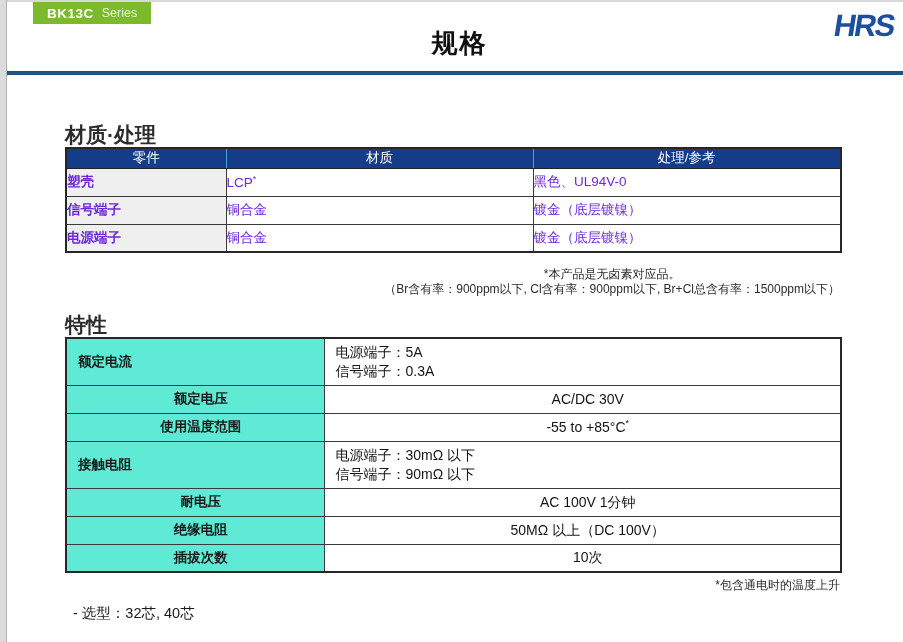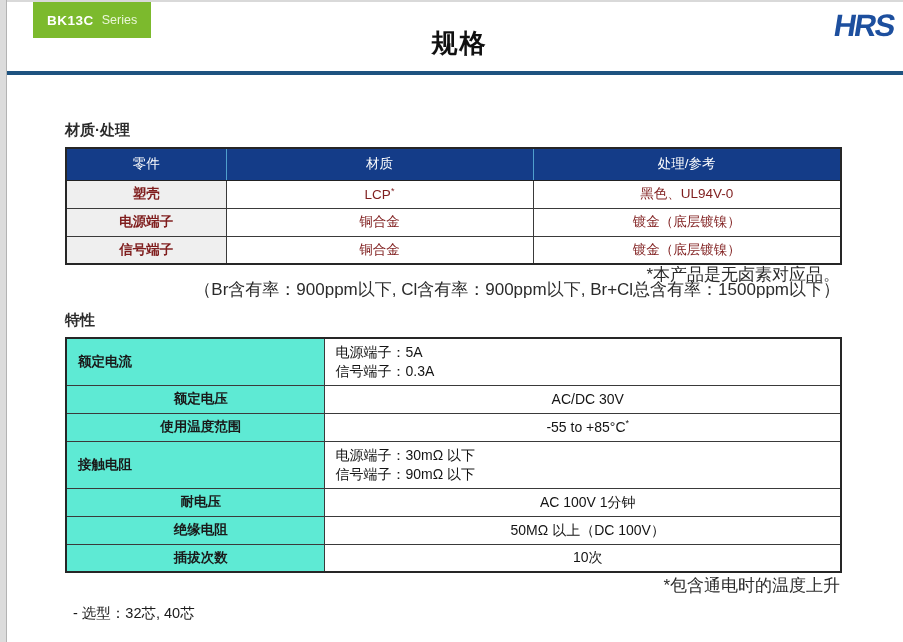--- a/index.html
+++ b/index.html
@@ -13,21 +13,21 @@
   }
   .left-strip {
     position:absolute; left:0; top:0; width:7px; height:642px;
     background:#dcdcdc; border-right:1px solid #b3b3b3;
   }
   .top-hairline {
     position:absolute; left:7px; top:0; width:896px; height:2px;
     background:#d9d9d9;
   }
   .series-badge {
-    position:absolute; left:33px; top:2px; height:36px;
+    position:absolute; left:33px; top:2px; height:22px;
     background:#7cba2d; color:#ffffff;
     display:flex; align-items:center; padding:0 14px; gap:8px;
   }
   .series-badge .b { font-weight:bold; font-size:13.5px; letter-spacing:0.5px; }
   .series-badge .l { font-size:12.5px; color:#eaf6d8; }
   .page-title {
     position:absolute; top:26px; left:8px; width:100%;
     text-align:center; font-size:26px; font-weight:bold; color:#101010;
     letter-spacing:2px;
   }
@@ -35,42 +35,42 @@
     position:absolute; top:8px; right:10px;
     font-size:31px; font-weight:800; color:#1d4f9e;
     transform: skewX(-9deg); letter-spacing:-2px;
     font-family:"Liberation Sans", sans-serif;
   }
   .blue-rule {
     position:absolute; top:71px; left:7px; width:896px; height:4px;
     background:#1e5380;
   }
   .section-heading {
-    position:absolute; left:65px; font-size:15px; font-weight:600; color:#2c2c2c;
+    position:absolute; left:65px; font-size:21px; font-weight:600; color:#2c2c2c;
   }
   #heading-material { top:121px; }
   #heading-characteristics { top:311px;font-family:Liberation Serif, serif; }
 
   table { border-collapse:collapse; table-layout:fixed; position:absolute; left:65px; background:#fff; }
   #material-table { top:147px; width:775px; border:2px solid #262626; }
   #material-table th {
     background:#143c88; color:#ffffff; font-weight:normal;
-    font-size:13.5px; height:32px; border-bottom:1px solid #222; text-align:center;
+    font-size:13.5px; height:20px; border-bottom:1px solid #222; text-align:center;
   }
   #material-table th + th { border-left:1px solid #4f9fcd; }
   #material-table td {
-    border:1px solid #3a3a3a; font-size:13.5px; text-align:center;
-    height:28px; color:#7f1d1d; background:#ffffff;
+    border:1px solid #3a3a3a; font-size:13.5px; 
+    height:28px; color:#6d28d9; background:#ffffff;
   }
   #material-table td.part { background:#efefef; font-weight:600; }
   sup { font-size:9px; vertical-align:super; line-height:0; }
 
   .footnote {
-    position:absolute; right:63px; font-size:17px; color:#2b2b2b;
-    line-height:15px; text-align:right;
+    position:absolute; right:63px; font-size:12px; color:#2b2b2b;
+    line-height:15px; text-align:center;
   }
   #material-footnote { top:267px; }
   #char-footnote { top:578px; }
 
   #char-table { top:337px; width:775px; border:2px solid #262626; }
   #char-table td { border:1px solid #3a3a3a; vertical-align:middle; }
   #char-table td.label {
     background:#5eead4; font-weight:600; font-size:13.5px;
     text-align:left; padding-left:11px; color:#1a1a1a;
   }
@@ -115,26 +115,26 @@
     <th>零件</th>
     <th>材质</th>
     <th>处理/参考</th>
   </tr>
   <tr>
     <td class="part">塑壳</td>
     <td><span>LCP</span><sup>*</sup></td>
     <td>黑色、UL94V-0</td>
   </tr>
   <tr>
-    <td class="part">电源端子</td>
+    <td class="part">信号端子</td>
     <td><span>铜合金</span><sup></sup></td>
     <td>镀金（底层镀镍）</td>
   </tr>
   <tr>
-    <td class="part">信号端子</td>
+    <td class="part">电源端子</td>
     <td><span>铜合金</span><sup></sup></td>
     <td>镀金（底层镀镍）</td>
   </tr>
 </tbody>
   </table>
 
 <div class="footnote" id="material-footnote">
   <div>*本产品是无卤素对应品。</div>
   <div>（Br含有率：900ppm以下, Cl含有率：900ppm以下, Br+Cl总含有率：1500ppm以下）</div>
 </div>

